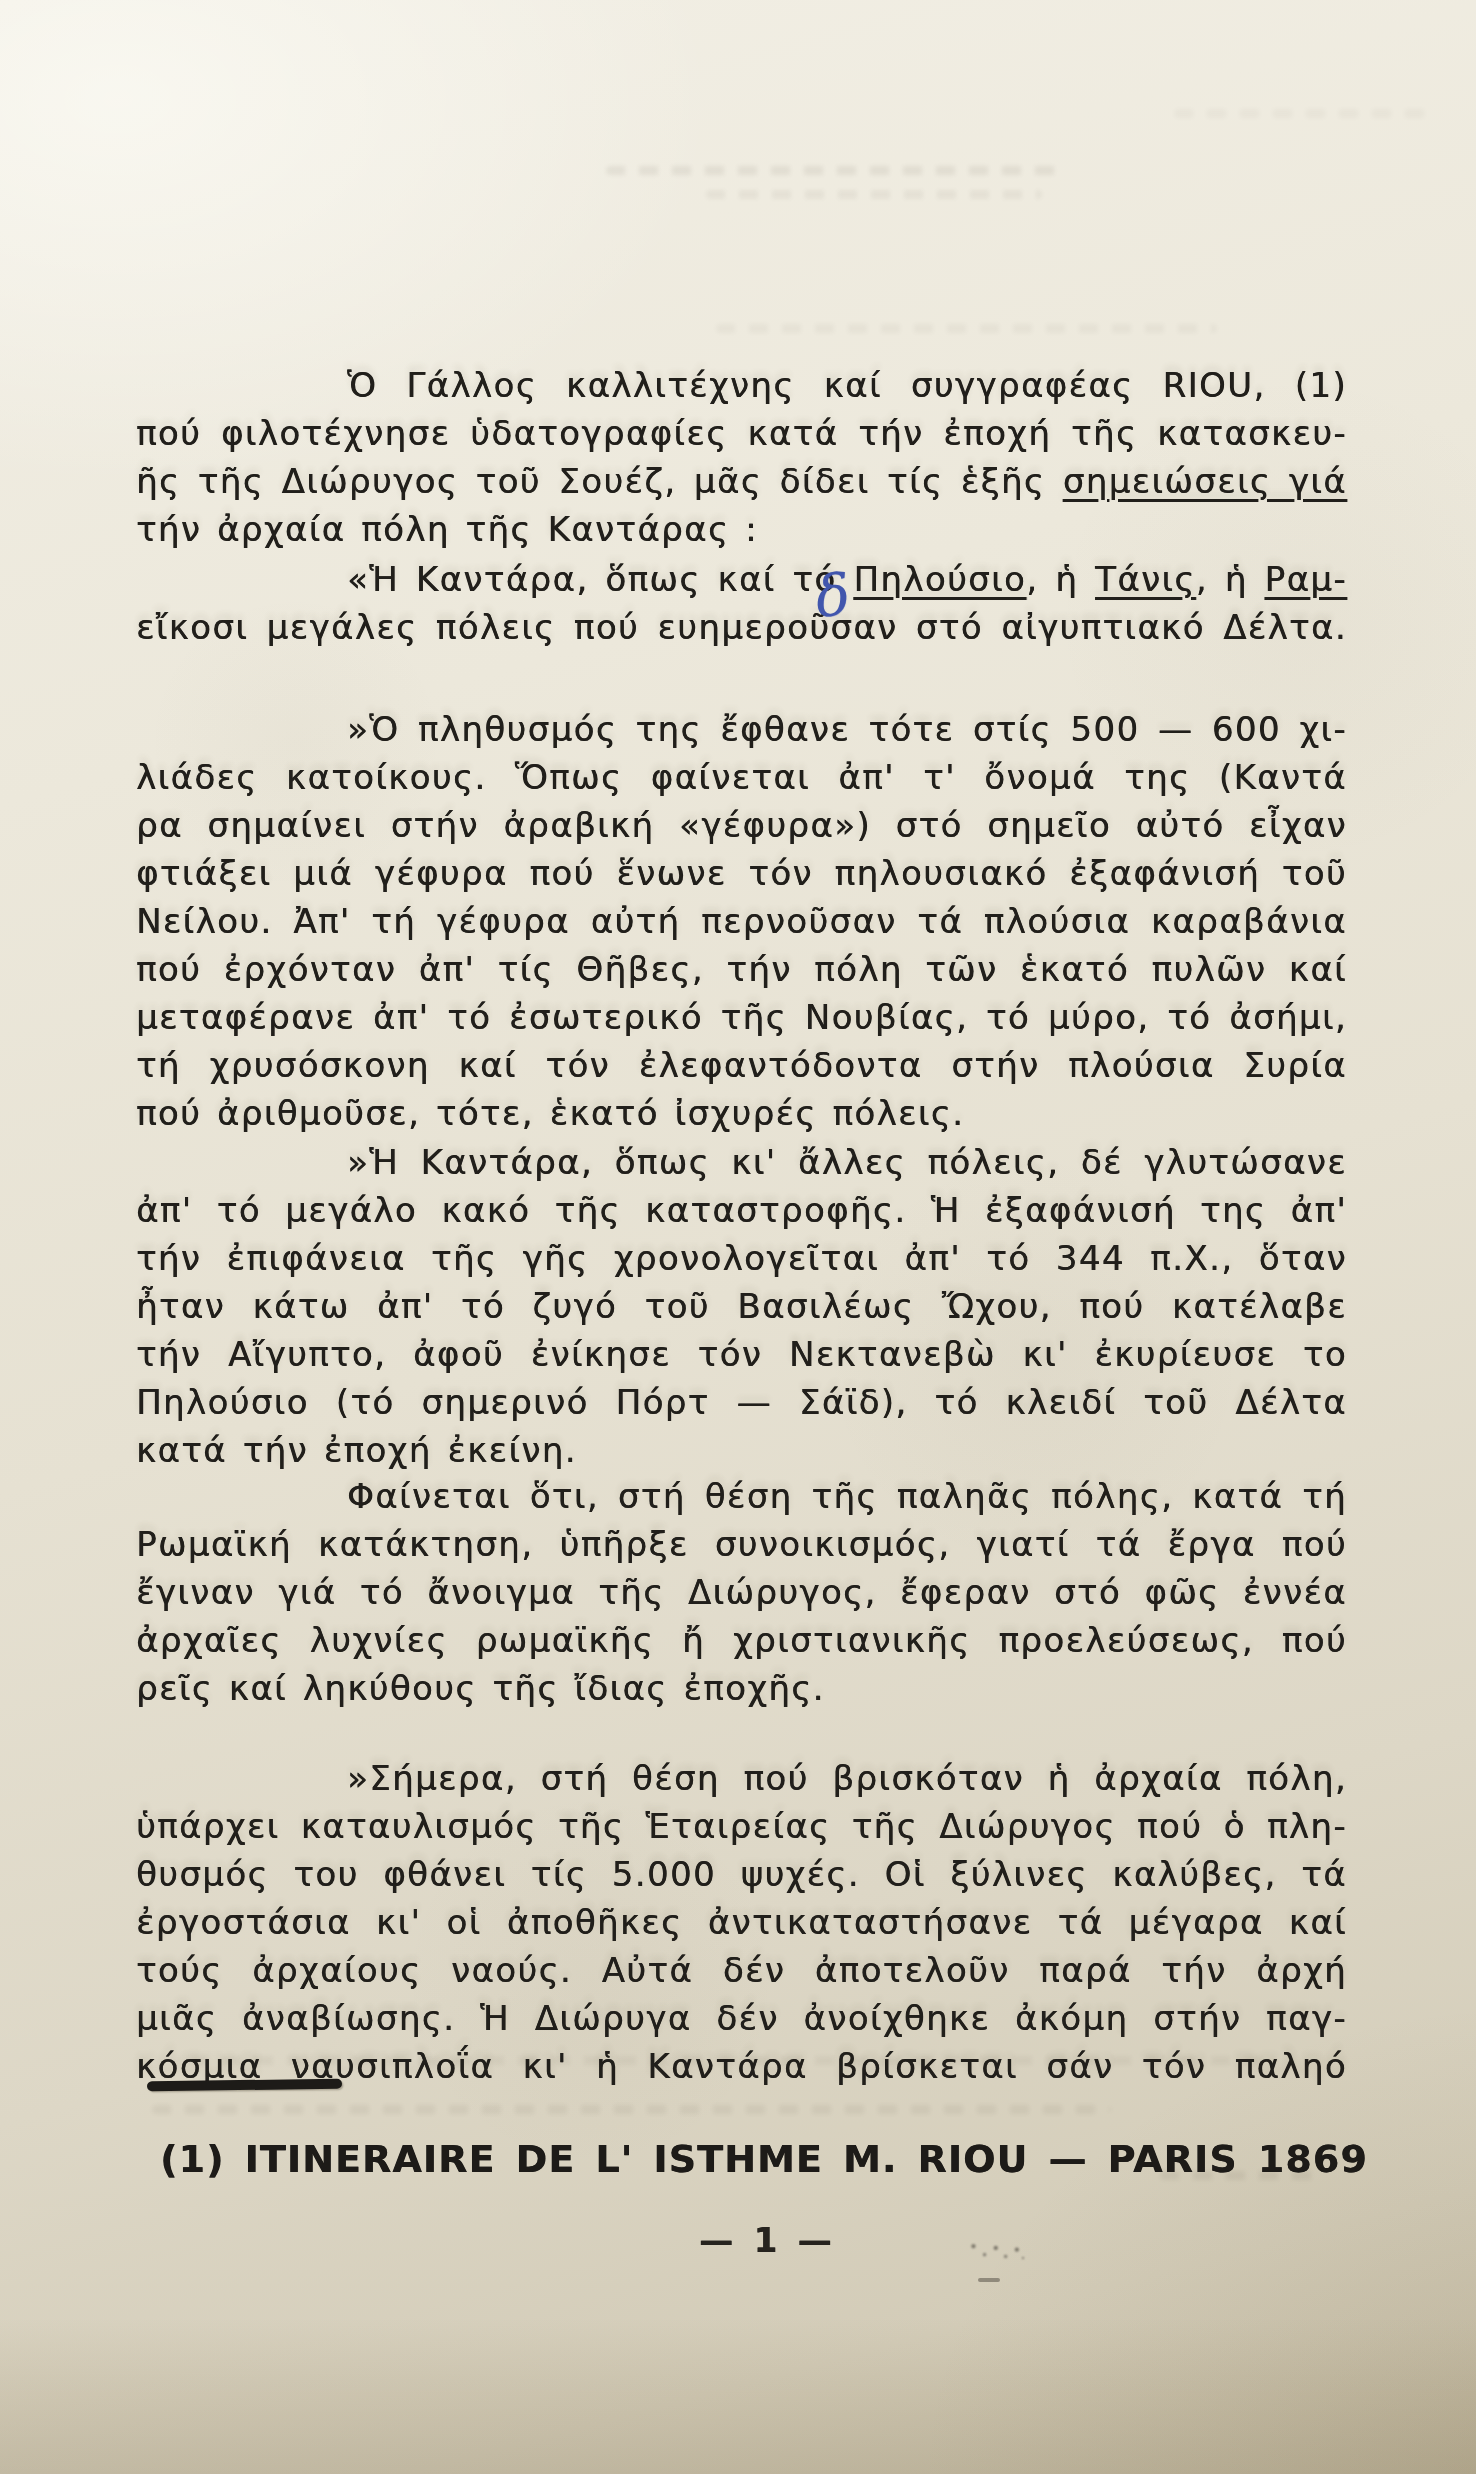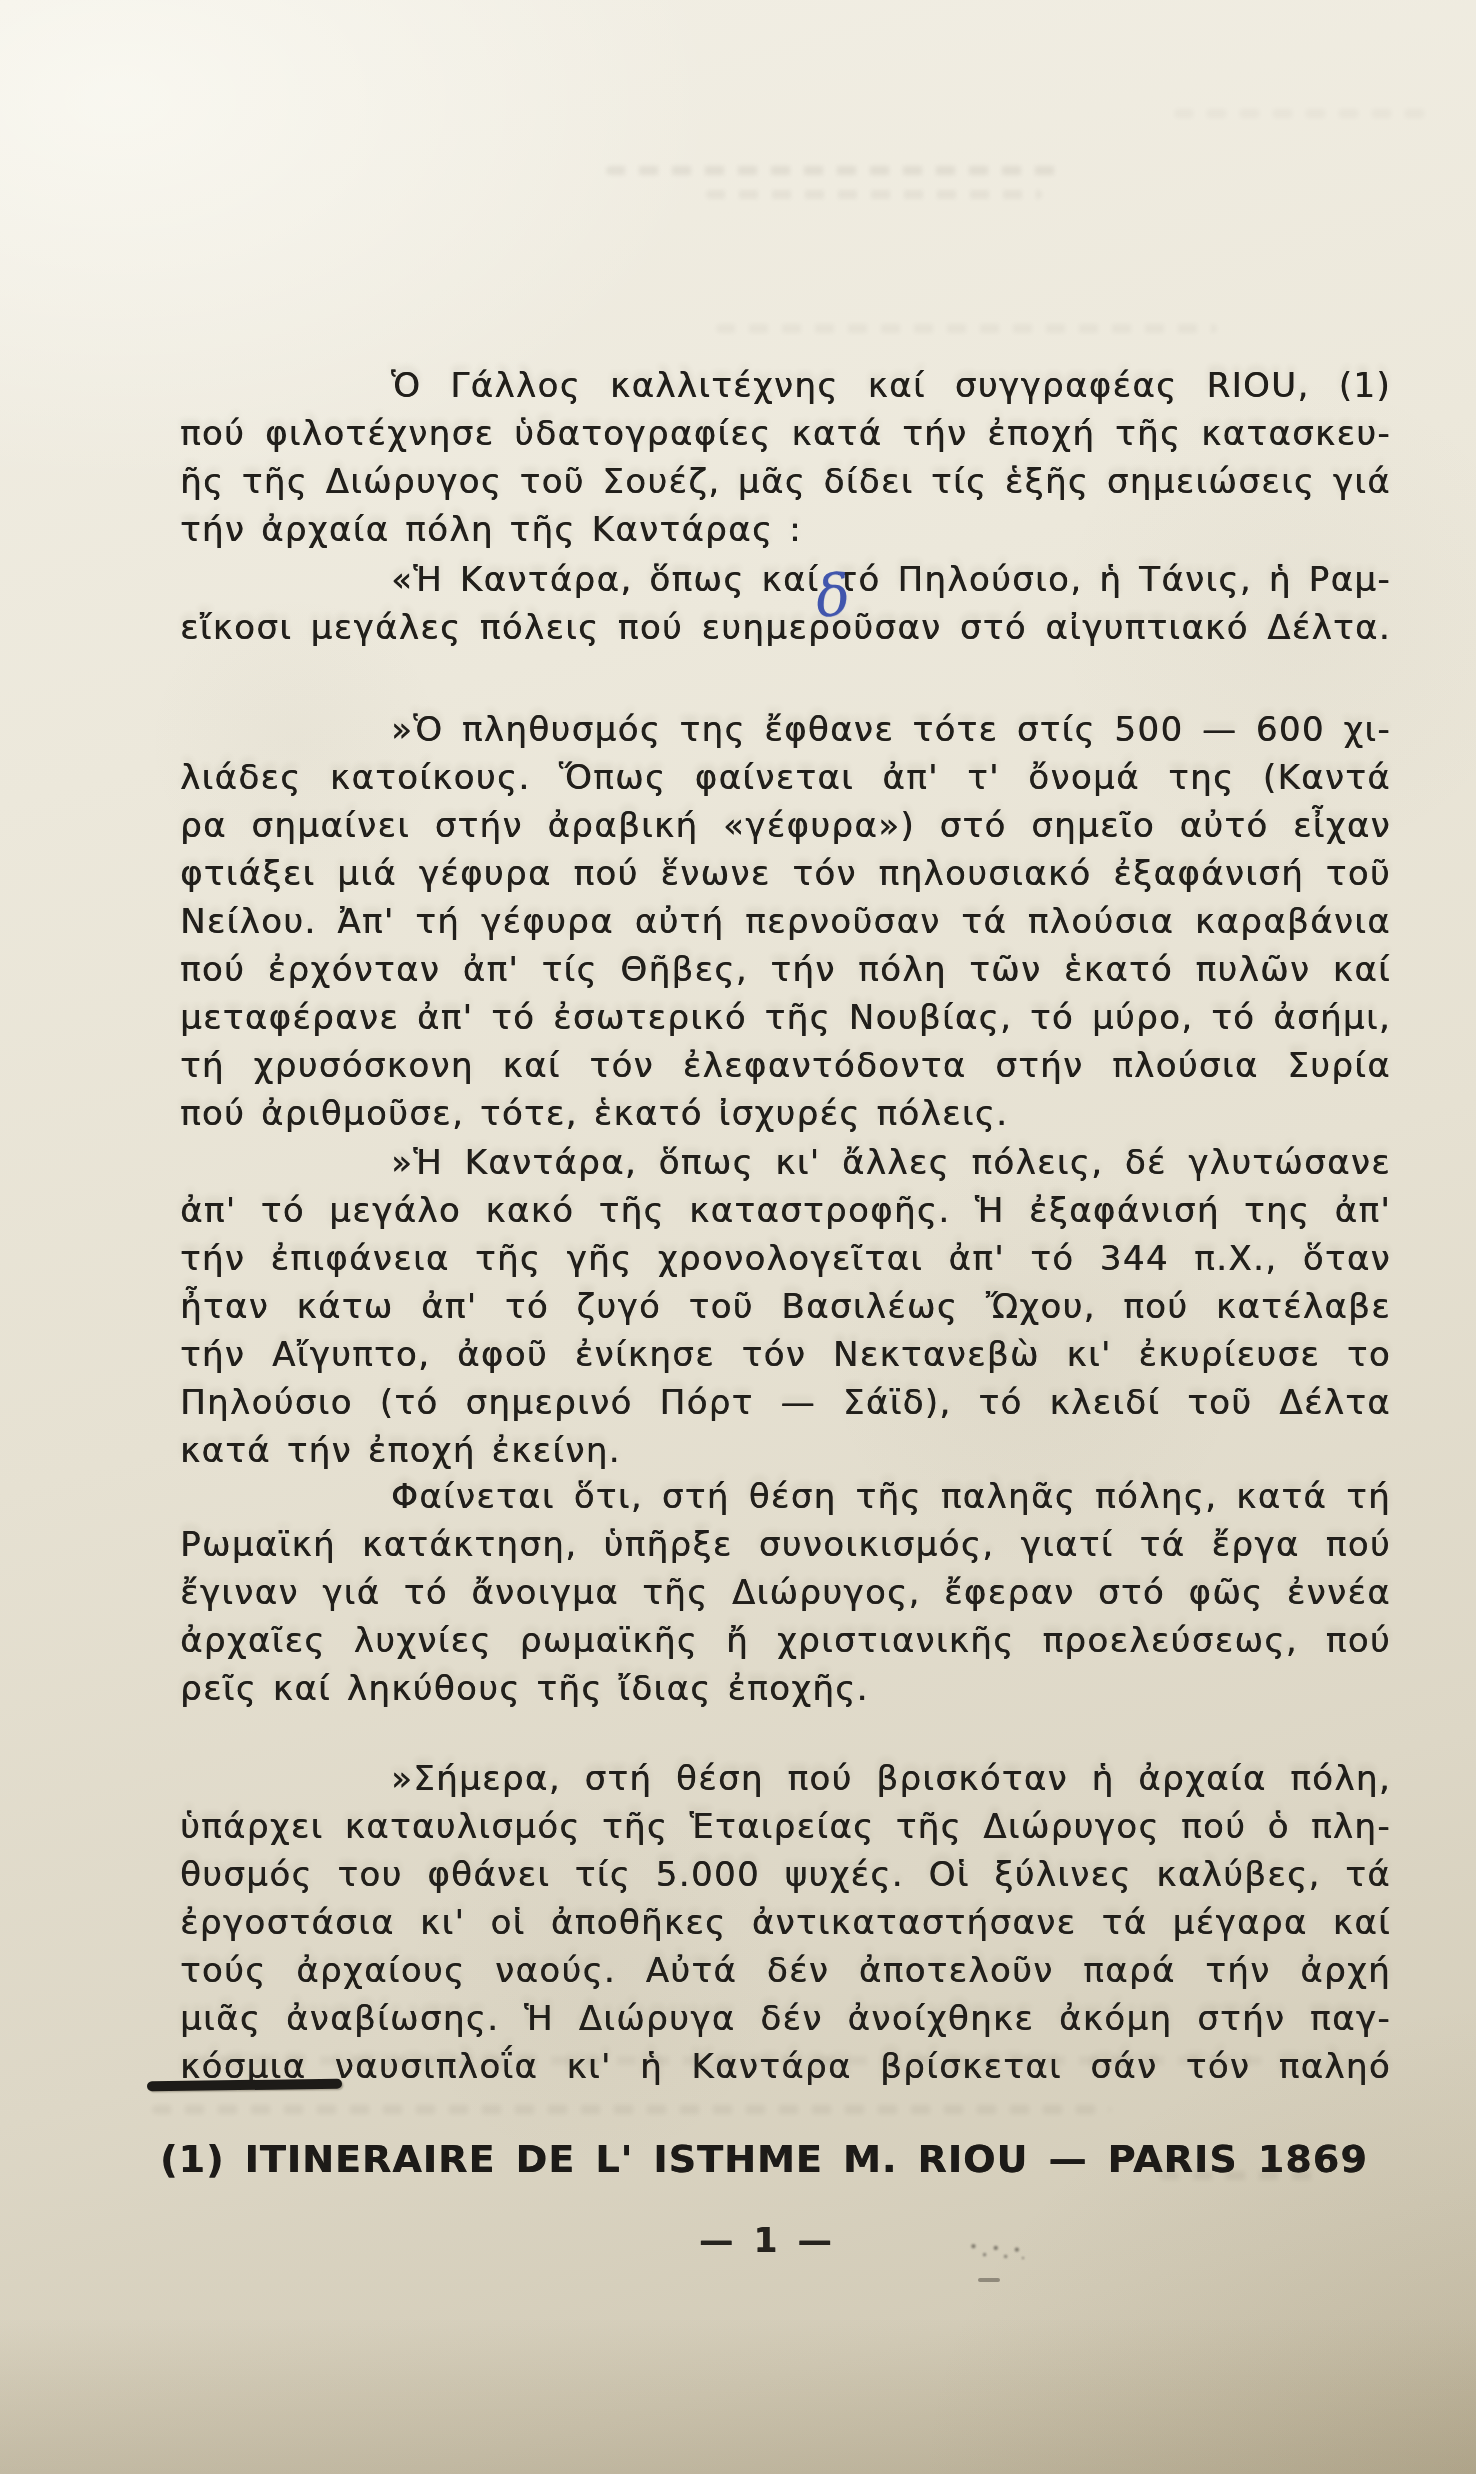--- a/index.html
+++ b/index.html
@@ -26,28 +26,28 @@
   
   #page::after{
     content:"";position:absolute;left:0;right:0;bottom:0;height:157px;pointer-events:none;
     background:linear-gradient(to bottom, rgba(135,119,86,0) 0%, rgba(135,119,86,0.14) 55%, rgba(125,109,76,0.22) 100%);
   }
   #text-block{
     position:absolute;left:136px;top:0;width:1211px;
     font-size:34px;line-height:48px;letter-spacing:1.4px;word-spacing:3.6px;
     text-shadow:0.4px 0 0 currentColor, 0 -5px 6.4px rgba(80,70,52,0.12);
   }
-  .paragraph{position:absolute;left:0;width:100%;margin-left:44px;}
+  .paragraph{position:absolute;left:0;width:100%;}
   .line{
     width:100%;height:48px;line-height:48px;white-space:nowrap;
     text-align:justify;text-align-last:justify;text-justify:inter-word;
   }
   .line.nj{text-align-last:left;}
   .line.indent{padding-left:211px;width:calc(100% - 211px);}
-  .u{text-decoration-thickness:2.9px;text-underline-offset:6.4px;}
+  .u{text-decoration:underline;text-decoration-thickness:2.9px;text-underline-offset:6.4px;}
   #footnote-rule{
     position:absolute;left:147px;top:2080px;width:195px;height:10px;
     background:#1d1b18;border-radius:5px;transform:rotate(-0.7deg);
     box-shadow:1.4px 1.4px 1.4px rgba(60,52,38,0.3);
   }
   #footnote{
     position:absolute;left:160px;top:2138px;height:43px;line-height:43px;
     font-size:38px;font-weight:bold;letter-spacing:1.1px;word-spacing:5.7px;
     color:#1d1b18;white-space:nowrap;
     text-shadow:0.4px 0 0 currentColor;

